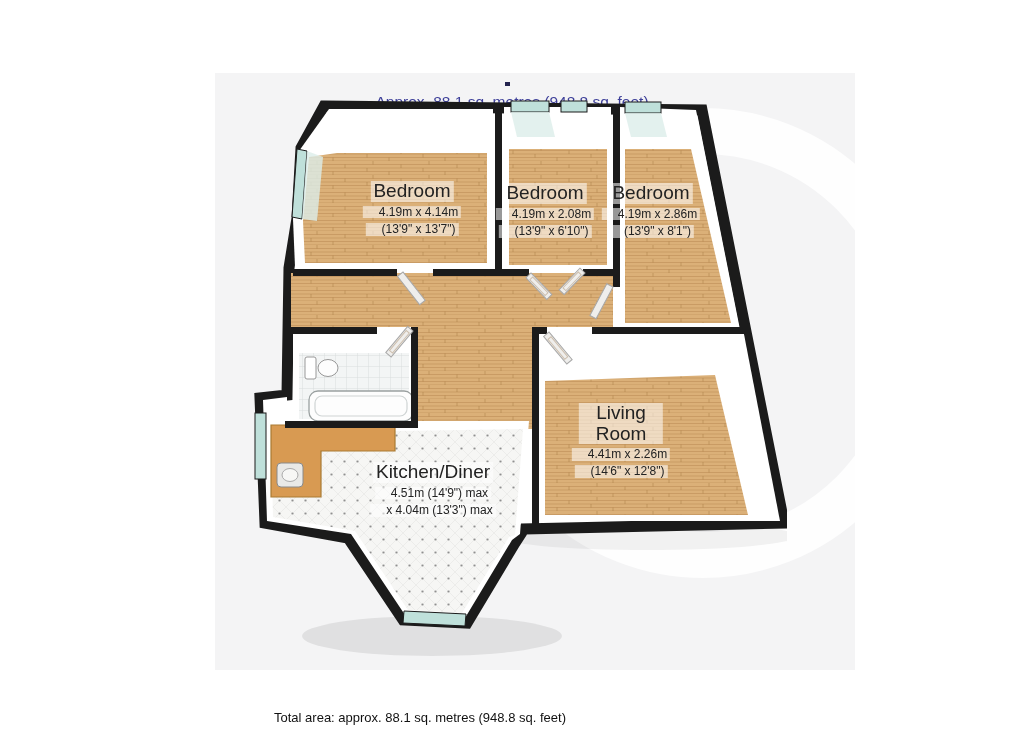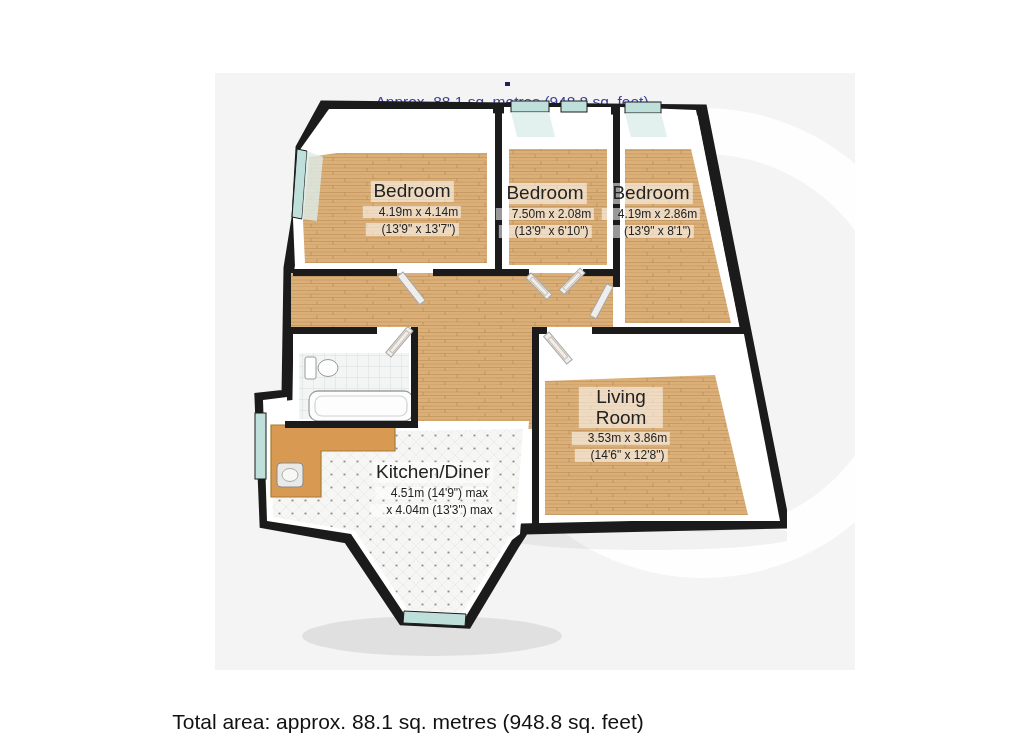--- a/index.html
+++ b/index.html
@@ -13,21 +13,21 @@
              color:#3d3f99;font-size:15.5px;text-decoration:underline;}
   .plan-wrap{position:absolute;left:247px;top:91px;width:540px;height:578px;}
   .plan-wrap svg{position:absolute;left:0;top:0;}
   .room-label{position:absolute;text-align:center;color:#222;transform:translateX(-50%);line-height:1.08;}
   .room-label span{display:inline-block;background:rgba(255,255,255,0.55);padding:0 3px;}
   .room-label .name{font-size:19px;font-weight:normal;}
   .room-label .dim{font-size:12px;padding-left:16px;}
   .room-label .name.wrap{width:78px;white-space:normal;}
   .room-label .nowrap{white-space:nowrap;}
   .total-area{position:absolute;left:0;top:710px;width:816px;text-align:center;
-              color:#111;font-size:21px;}
+              color:#111;font-size:13px;padding-left:12px;}
 </style>
 </head>
 <body>
 
 <div class="canvas">
 
   <div class="panel"></div>
   <div class="watermark"></div>
 
   <div class="top-dot"></div>
@@ -159,33 +159,33 @@
     </svg>
 
     <div class="room-label" style="left:165px;top:90px;">
       <div><span class="name nowrap">Bedroom</span></div>
       <div><span class="dim nowrap">4.19m x 4.14m</span></div>
       <div><span class="dim nowrap">(13'9" x 13'7")</span></div>
     </div>
 
     <div class="room-label" style="left:298px;top:92px;">
       <div><span class="name nowrap">Bedroom</span></div>
-      <div><span class="dim nowrap">7.50m x 2.08m</span></div>
+      <div><span class="dim nowrap">4.19m x 2.08m</span></div>
       <div><span class="dim nowrap">(13'9" x 6'10")</span></div>
     </div>
 
     <div class="room-label" style="left:404px;top:92px;">
       <div><span class="name nowrap">Bedroom</span></div>
       <div><span class="dim nowrap">4.19m x 2.86m</span></div>
       <div><span class="dim nowrap">(13'9" x 8'1")</span></div>
     </div>
 
-    <div class="room-label" style="left:374px;top:296px;">
+    <div class="room-label" style="left:374px;top:312px;">
       <div><span class="name wrap">Living Room</span></div>
-      <div><span class="dim nowrap">3.53m x 3.86m</span></div>
+      <div><span class="dim nowrap">4.41m x 2.26m</span></div>
       <div><span class="dim nowrap">(14'6" x 12'8")</span></div>
     </div>
 
     <div class="room-label" style="left:186px;top:371px;">
       <div><span class="name nowrap">Kitchen/Diner</span></div>
       <div><span class="dim nowrap">4.51m (14'9") max</span></div>
       <div><span class="dim nowrap">x 4.04m (13'3") max</span></div>
     </div>
 
   </div>

